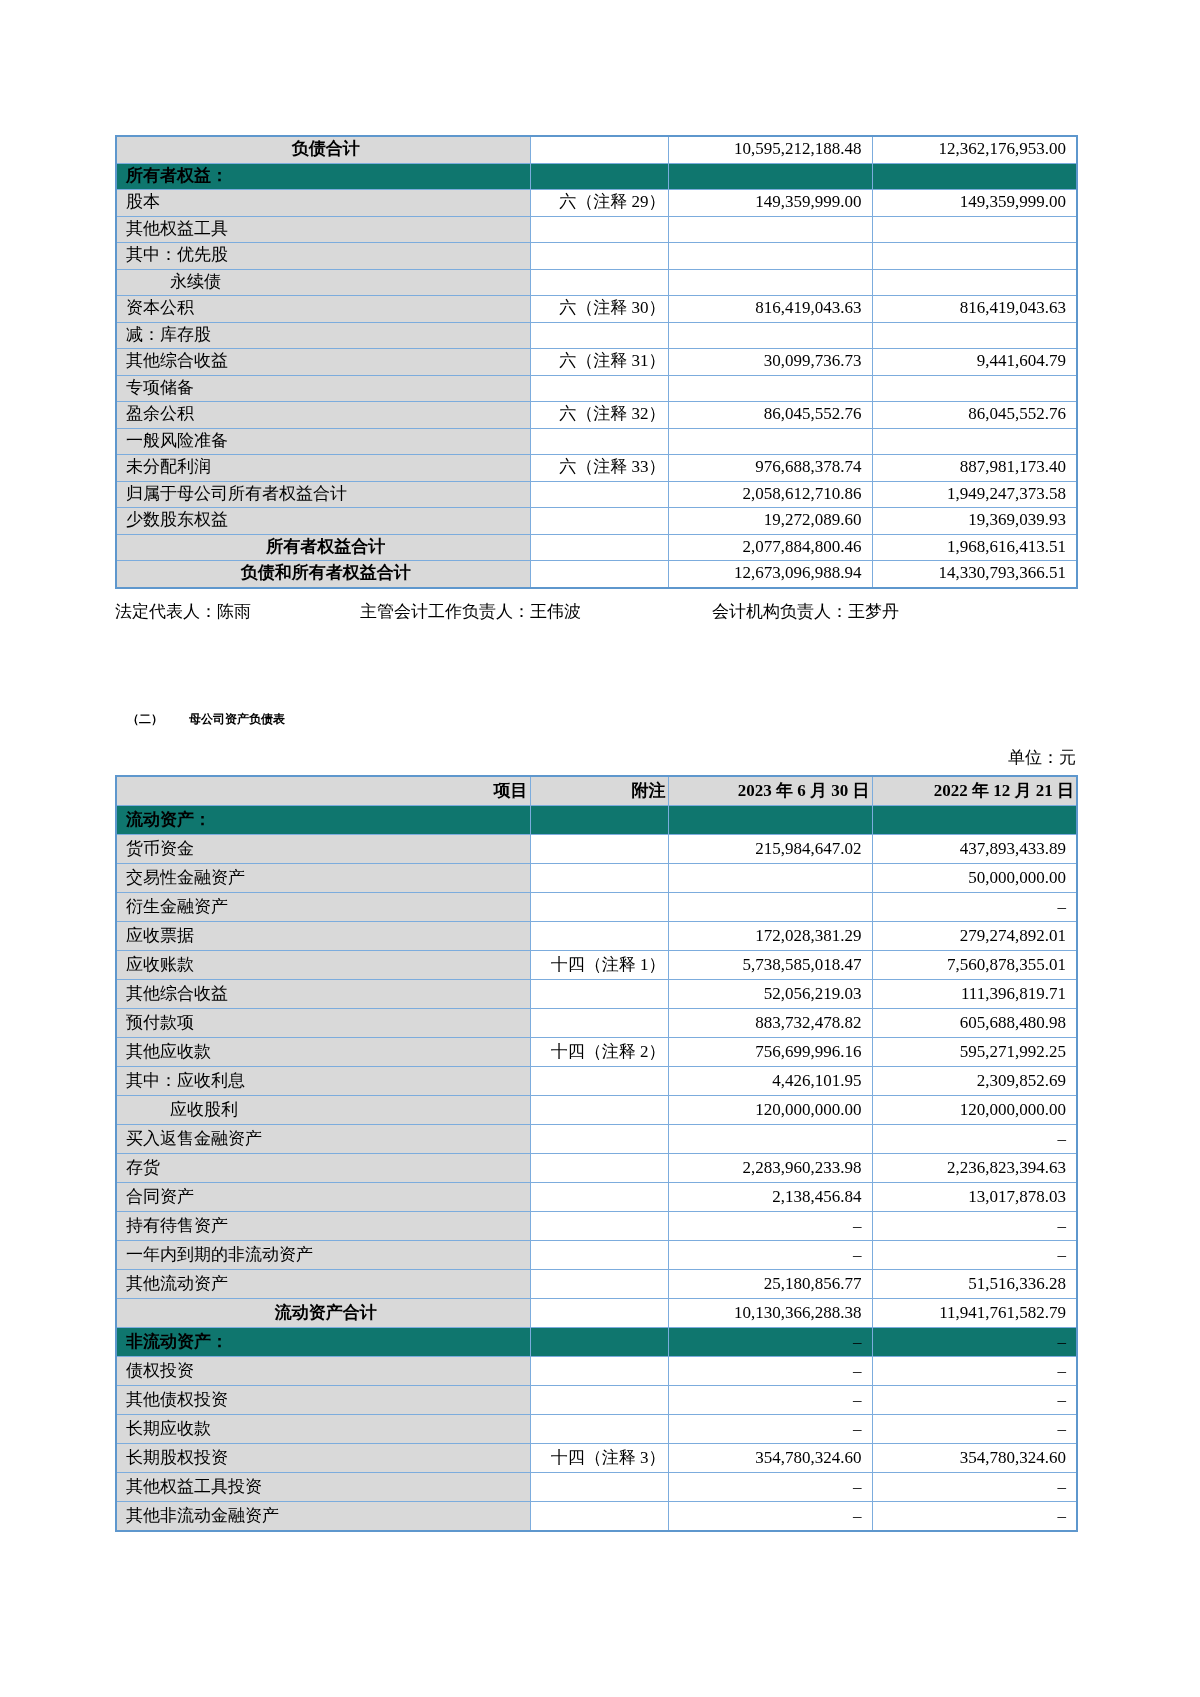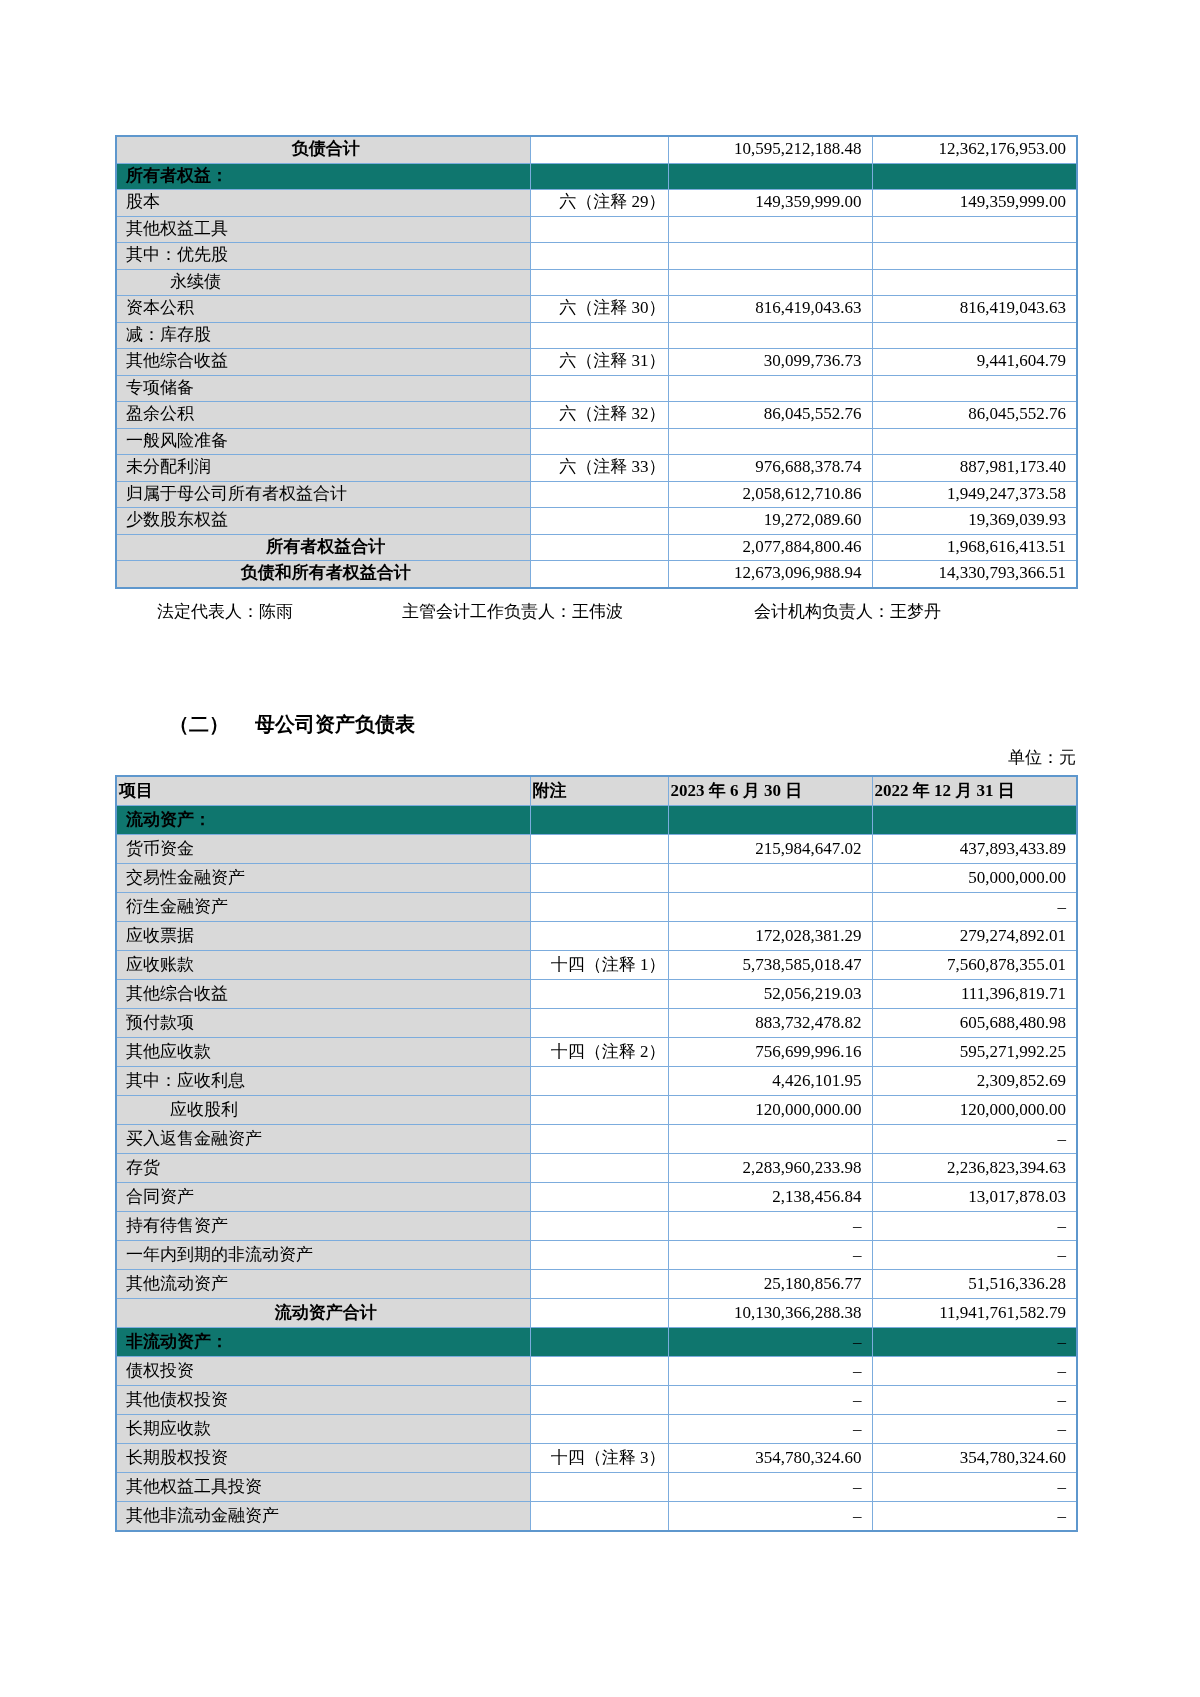--- a/index.html
+++ b/index.html
@@ -1,21 +1,21 @@
 <!DOCTYPE html>
 <html><head>
 <meta charset="utf-8">
 <style>
   html,body{margin:0;padding:0;}
   body{
     width:1200px;height:1697px;position:relative;background:#ffffff;
     font-family:"Liberation Serif","DejaVu Serif",serif;color:#000;
     -webkit-font-smoothing:antialiased;
   }
-  .abs{position:absolute;margin-left:42px;}
+  .abs{position:absolute;}
 
   
   table.bs{
     border-collapse:collapse;table-layout:fixed;
     border:2px solid #5e97cd;
     position:absolute;left:115px;width:961px;
   }
   #table1{top:135px;}
   #table2{top:775px;}
   table.bs td{
@@ -24,35 +24,35 @@
     font-size:17px;line-height:1.1;
     vertical-align:middle;
   }
   #table1 td{height:25.5px;}
   #table2 td{height:28px;}
 
   td.lab{background:#d9d9d9;text-align:left;padding:0 4px 0 9px;}
   td.note{background:#ffffff;text-align:right;font-size:16px;padding:0 2px;}
   td.val{background:#ffffff;text-align:right;padding:0 10px 0 2px;}
 
-  tr.header td{background:#d9d9d9;text-align:left;font-weight:bold;padding:0 2px;}
+  tr.header td{background:#d9d9d9;text-align:right;font-weight:bold;padding:0 2px;}
   tr.section td{background:#0f766e;}
   tr.section td.lab{font-weight:bold;}
   tr.total td.lab{text-align:center;font-weight:bold;}
   td.indent{padding-left:53px;}
 
   
   .sig-row{top:600px;left:115px;width:961px;height:24px;font-size:17px;}
   .sig-row span{position:absolute;top:0;white-space:nowrap;}
   .sig-1{left:0;}
   .sig-2{left:245px;}
   .sig-3{left:597px;}
 
   
-  .sec-heading{top:711px;left:127px;font-size:20px;font-weight:bold;white-space:nowrap;font-family:Liberation Serif, serif;}
+  .sec-heading{top:711px;left:127px;font-size:12px;font-weight:bold;white-space:nowrap;font-family:Liberation Serif, serif;}
   .sec-heading .gap{display:inline-block;width:26px;}
 
   
   .unit-note{top:746px;right:124px;font-size:17px;text-align:center;}
 </style>
 </head>
 <body>
 
 <table class="bs" id="table1">
   <colgroup>
@@ -184,21 +184,21 @@
     <col style="width:414px">
     <col style="width:138px">
     <col style="width:204px">
     <col style="width:205px">
   </colgroup>
 <tbody>
       <tr class="header">
         <td>项目</td>
         <td>附注</td>
         <td>2023 年 6 月 30 日</td>
-        <td>2022 年 12 月 31 日</td>
+        <td>2022 年 12 月 21 日</td>
       </tr>
       <tr class="section">
         <td class="lab">流动资产：</td>
         <td class="note"></td>
         <td class="val"></td>
         <td class="val"></td>
       </tr>
       <tr class="item">
         <td class="lab">货币资金</td>
         <td class="note"></td>

